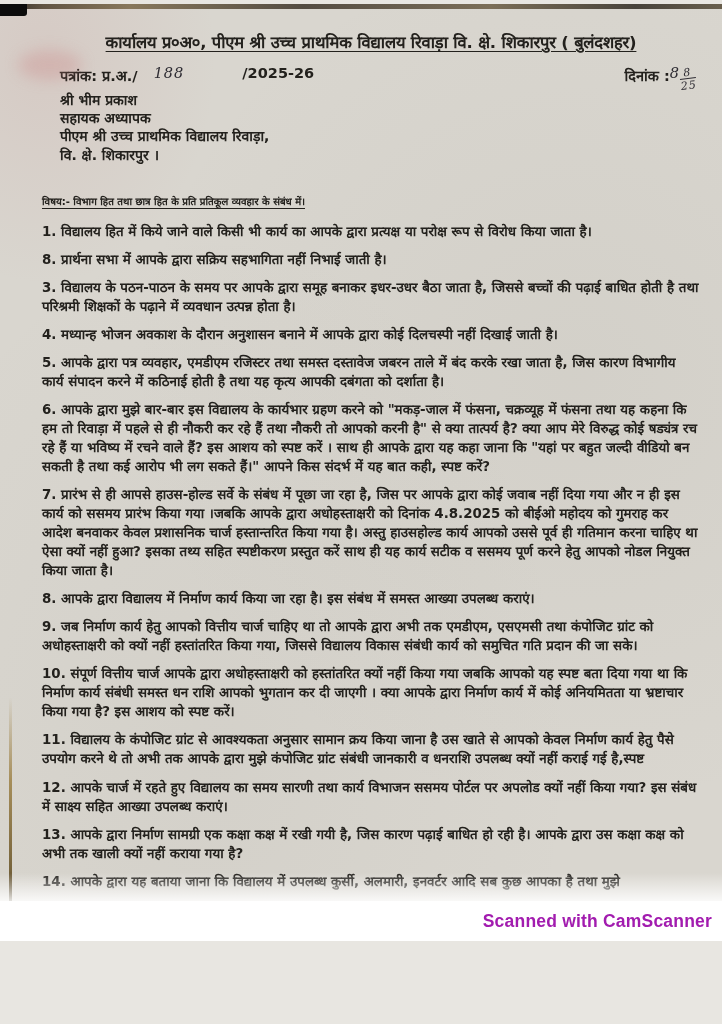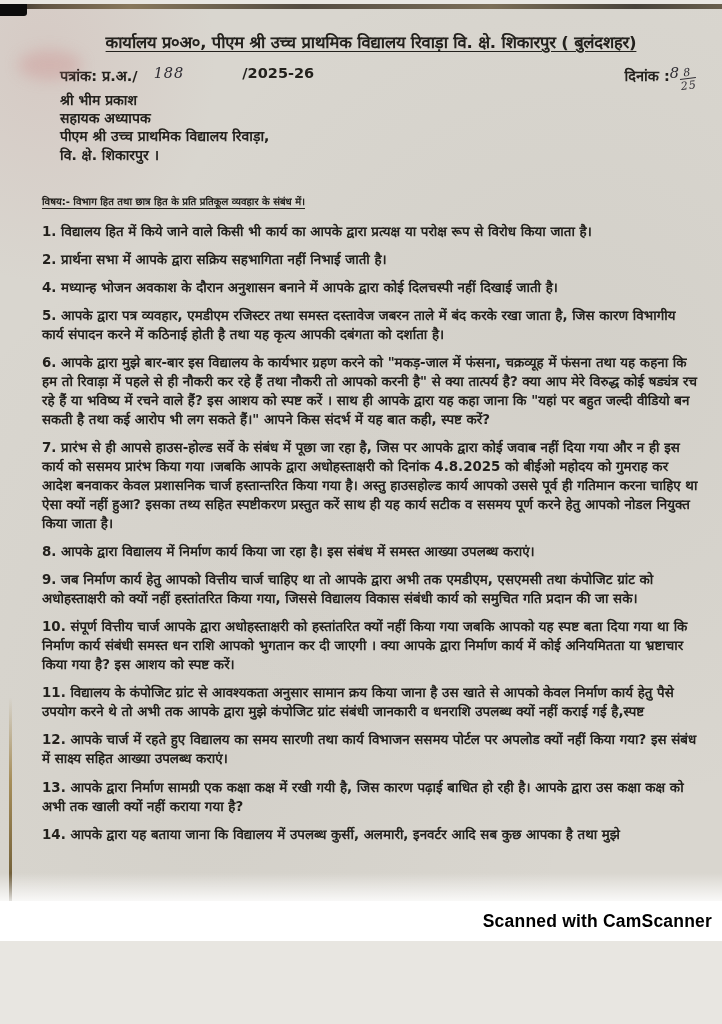--- a/index.html
+++ b/index.html
@@ -51,21 +51,21 @@
     text-decoration:underline;text-underline-offset:2.5px;
   }
   .body-text{font-size:13.4px;line-height:1.42;font-weight:600;margin:0 0 9px;}
   .intro{text-indent:52px;margin-bottom:11px;}
   .bottom-fade{position:absolute;left:0;right:0;bottom:40px;height:28px;
     background:linear-gradient(180deg, rgba(255,255,255,0), rgba(255,255,255,0.85));}
   .footer{
     position:absolute;left:0;right:0;bottom:0;height:40px;background:#ffffff;
     display:flex;align-items:center;justify-content:flex-end;padding-right:10px;
     font-family:"Liberation Sans","DejaVu Sans",sans-serif;
-    font-weight:700;font-size:17.5px;color:#000000;letter-spacing:0.2px;
+    font-weight:700;font-size:17.5px;color:#a21caf;letter-spacing:0.2px;
   }
 </style>
 </head>
 <body>
 
 <div class="page">
 
   <div class="top-edge"></div>
   <div class="top-blob"></div>
   <div class="smudge"></div>
@@ -93,21 +93,22 @@
       <div>श्री भीम प्रकाश</div>
       <div>सहायक अध्यापक</div>
       <div>पीएम श्री उच्च प्राथमिक विद्यालय रिवाड़ा,</div>
       <div>वि. क्षे. शिकारपुर ।</div>
     </div>
 
     <div class="subject">विषय:- विभाग हित तथा छात्र हित के प्रति प्रतिकूल व्यवहार के संबंध में।</div>
 
 
     <p class="body-text">1. विद्यालय हित में किये जाने वाले किसी भी कार्य का आपके द्वारा प्रत्यक्ष या परोक्ष रूप से विरोध किया जाता है।</p>
-    <p class="body-text">2. प्रार्थना सभा में आपके द्वारा सक्रिय सहभागिता नहीं निभाई जाती है।</p>
+    <p class="body-text">8. प्रार्थना सभा में आपके द्वारा सक्रिय सहभागिता नहीं निभाई जाती है।</p>
+    <p class="body-text">3. विद्यालय के पठन-पाठन के समय पर आपके द्वारा समूह बनाकर इधर-उधर बैठा जाता है, जिससे बच्चों की पढ़ाई बाधित होती है तथा परिश्रमी शिक्षकों के पढ़ाने में व्यवधान उत्पन्न होता है।</p>
     <p class="body-text">4. मध्यान्ह भोजन अवकाश के दौरान अनुशासन बनाने में आपके द्वारा कोई दिलचस्पी नहीं दिखाई जाती है।</p>
     <p class="body-text">5. आपके द्वारा पत्र व्यवहार, एमडीएम रजिस्टर तथा समस्त दस्तावेज जबरन ताले में बंद करके रखा जाता है, जिस कारण विभागीय कार्य संपादन करने में कठिनाई होती है तथा यह कृत्य आपकी दबंगता को दर्शाता है।</p>
     <p class="body-text">6. आपके द्वारा मुझे बार-बार इस विद्यालय के कार्यभार ग्रहण करने को "मकड़-जाल में फंसना, चक्रव्यूह में फंसना तथा यह कहना कि हम तो रिवाड़ा में पहले से ही नौकरी कर रहे हैं तथा नौकरी तो आपको करनी है" से क्या तात्पर्य है? क्या आप मेरे विरुद्ध कोई षड्यंत्र रच रहे हैं या भविष्य में रचने वाले हैं? इस आशय को स्पष्ट करें । साथ ही आपके द्वारा यह कहा जाना कि "यहां पर बहुत जल्दी वीडियो बन सकती है तथा कई आरोप भी लग सकते हैं।" आपने किस संदर्भ में यह बात कही, स्पष्ट करें?</p>
     <p class="body-text">7. प्रारंभ से ही आपसे हाउस-होल्ड सर्वे के संबंध में पूछा जा रहा है, जिस पर आपके द्वारा कोई जवाब नहीं दिया गया और न ही इस कार्य को ससमय प्रारंभ किया गया ।जबकि आपके द्वारा अधोहस्ताक्षरी को दिनांक 4.8.2025 को बीईओ महोदय को गुमराह कर आदेश बनवाकर केवल प्रशासनिक चार्ज हस्तान्तरित किया गया है। अस्तु हाउसहोल्ड कार्य आपको उससे पूर्व ही गतिमान करना चाहिए था ऐसा क्यों नहीं हुआ? इसका तथ्य सहित स्पष्टीकरण प्रस्तुत करें साथ ही यह कार्य सटीक व ससमय पूर्ण करने हेतु आपको नोडल नियुक्त किया जाता है।</p>
     <p class="body-text">8. आपके द्वारा विद्यालय में निर्माण कार्य किया जा रहा है। इस संबंध में समस्त आख्या उपलब्ध कराएं।</p>
     <p class="body-text">9. जब निर्माण कार्य हेतु आपको वित्तीय चार्ज चाहिए था तो आपके द्वारा अभी तक एमडीएम, एसएमसी तथा कंपोजिट ग्रांट को अधोहस्ताक्षरी को क्यों नहीं हस्तांतरित किया गया, जिससे विद्यालय विकास संबंधी कार्य को समुचित गति प्रदान की जा सके।</p>
     <p class="body-text">10. संपूर्ण वित्तीय चार्ज आपके द्वारा अधोहस्ताक्षरी को हस्तांतरित क्यों नहीं किया गया जबकि आपको यह स्पष्ट बता दिया गया था कि निर्माण कार्य संबंधी समस्त धन राशि आपको भुगतान कर दी जाएगी । क्या आपके द्वारा निर्माण कार्य में कोई अनियमितता या भ्रष्टाचार किया गया है? इस आशय को स्पष्ट करें।</p>
     <p class="body-text">11. विद्यालय के कंपोजिट ग्रांट से आवश्यकता अनुसार सामान क्रय किया जाना है उस खाते से आपको केवल निर्माण कार्य हेतु पैसे उपयोग करने थे तो अभी तक आपके द्वारा मुझे कंपोजिट ग्रांट संबंधी जानकारी व धनराशि उपलब्ध क्यों नहीं कराई गई है,स्पष्ट</p>
     <p class="body-text">12. आपके चार्ज में रहते हुए विद्यालय का समय सारणी तथा कार्य विभाजन ससमय पोर्टल पर अपलोड क्यों नहीं किया गया? इस संबंध में साक्ष्य सहित आख्या उपलब्ध कराएं।</p>
     <p class="body-text">13. आपके द्वारा निर्माण सामग्री एक कक्षा कक्ष में रखी गयी है, जिस कारण पढ़ाई बाधित हो रही है। आपके द्वारा उस कक्षा कक्ष को अभी तक खाली क्यों नहीं कराया गया है?</p>

